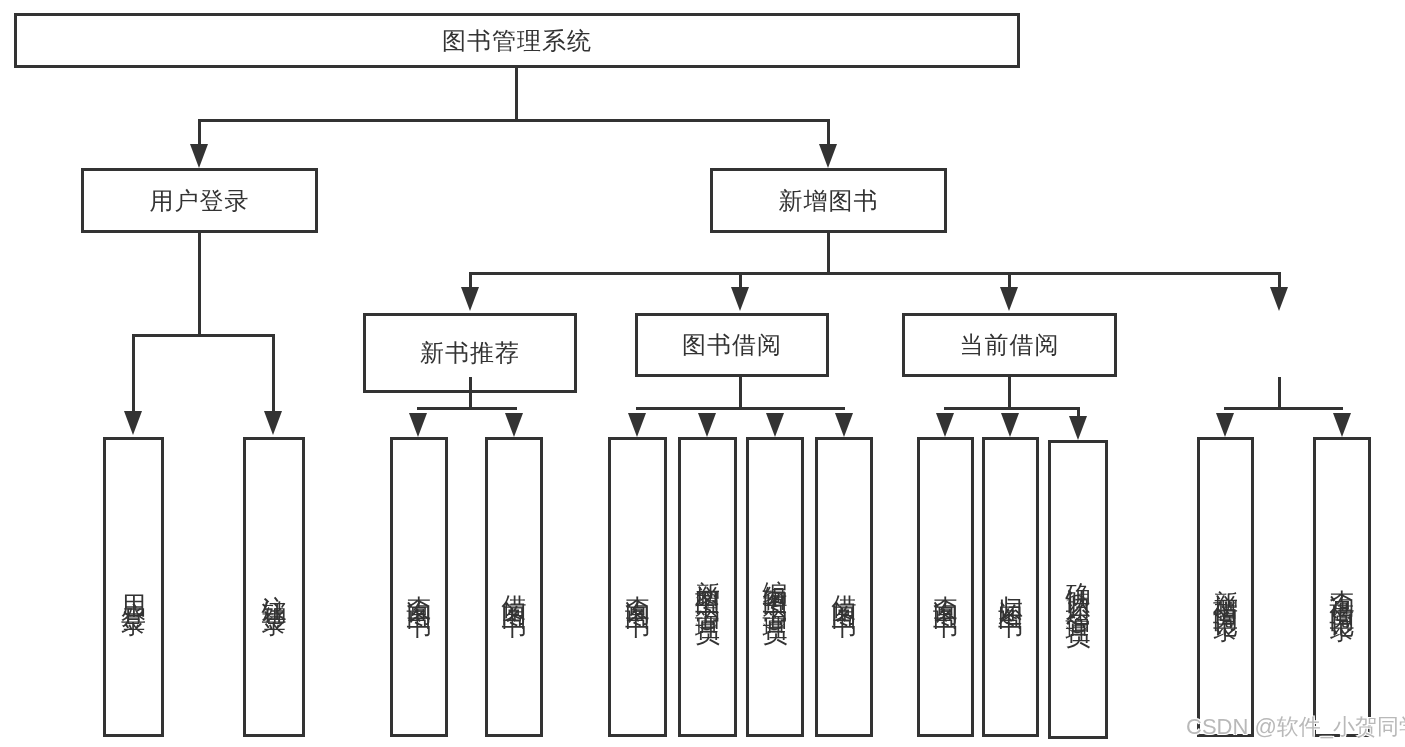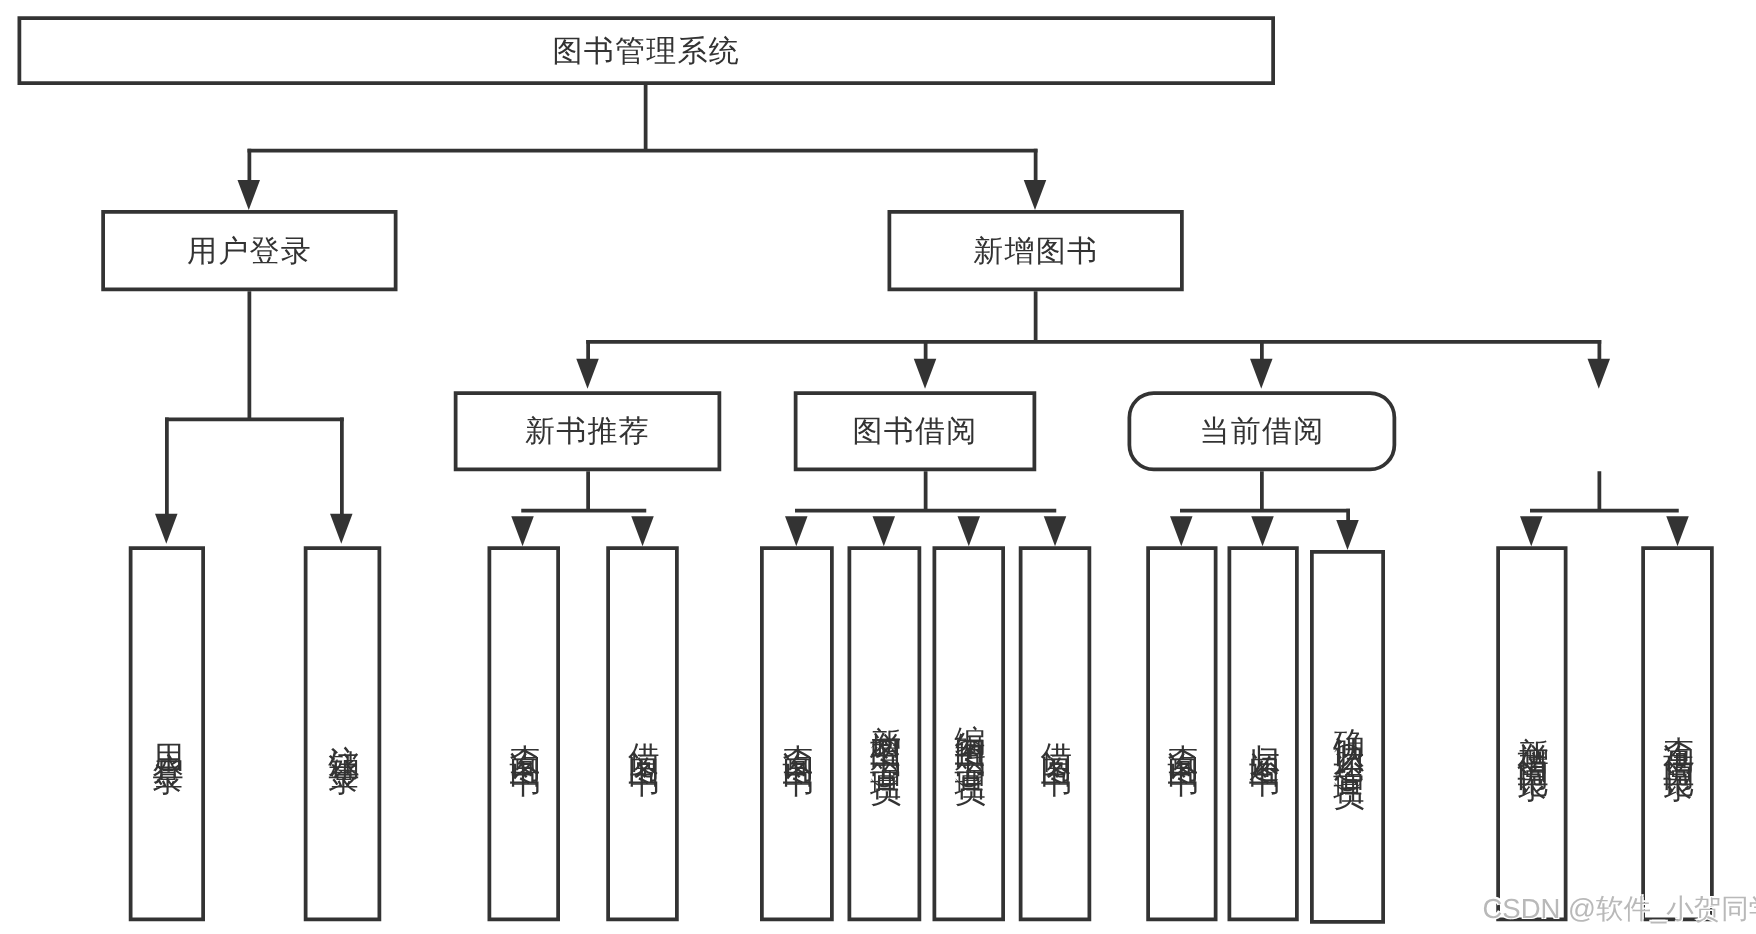--- a/index.html
+++ b/index.html
@@ -76,23 +76,23 @@
   <div class="ln" style="left:469px; top:272px; width:812px; height:3px;"></div>
   <div class="ln" style="left:469px; top:272px; width:3px; height:19px;"></div>
   <div class="tri" style="left:461px; top:287px;"></div>
   <div class="ln" style="left:739px; top:272px; width:3px; height:19px;"></div>
   <div class="tri" style="left:731px; top:287px;"></div>
   <div class="ln" style="left:1008px; top:272px; width:3px; height:19px;"></div>
   <div class="tri" style="left:1000px; top:287px;"></div>
   <div class="ln" style="left:1278px; top:272px; width:3px; height:19px;"></div>
   <div class="tri" style="left:1270px; top:287px;"></div>
 
-  <div class="box h" style="left:363px; top:313px; width:214px; height:64px;">新书推荐</div>
+  <div class="box h" style="left:363px; top:313px; width:214px; height:80px;">新书推荐</div>
   <div class="box h" style="left:635px; top:313px; width:194px; height:64px;">图书借阅</div>
-  <div class="box h" style="left:902px; top:313px; width:215px; height:64px;border-radius:21px;">当前借阅</div>
+  <div class="box h" style="left:902px; top:313px; width:215px; height:64px;">当前借阅</div>
 
   <div class="ln" style="left:469px; top:377px; width:3px; height:31px;"></div>
   <div class="ln" style="left:417px; top:407px; width:100px; height:3px;"></div>
   <div class="tri" style="left:409px; top:413px;"></div>
   <div class="tri" style="left:505px; top:413px;"></div>
 
   <div class="ln" style="left:739px; top:377px; width:3px; height:31px;"></div>
   <div class="ln" style="left:636px; top:407px; width:209px; height:3px;"></div>
   <div class="tri" style="left:628px; top:413px;"></div>
   <div class="tri" style="left:698px; top:413px;"></div>

